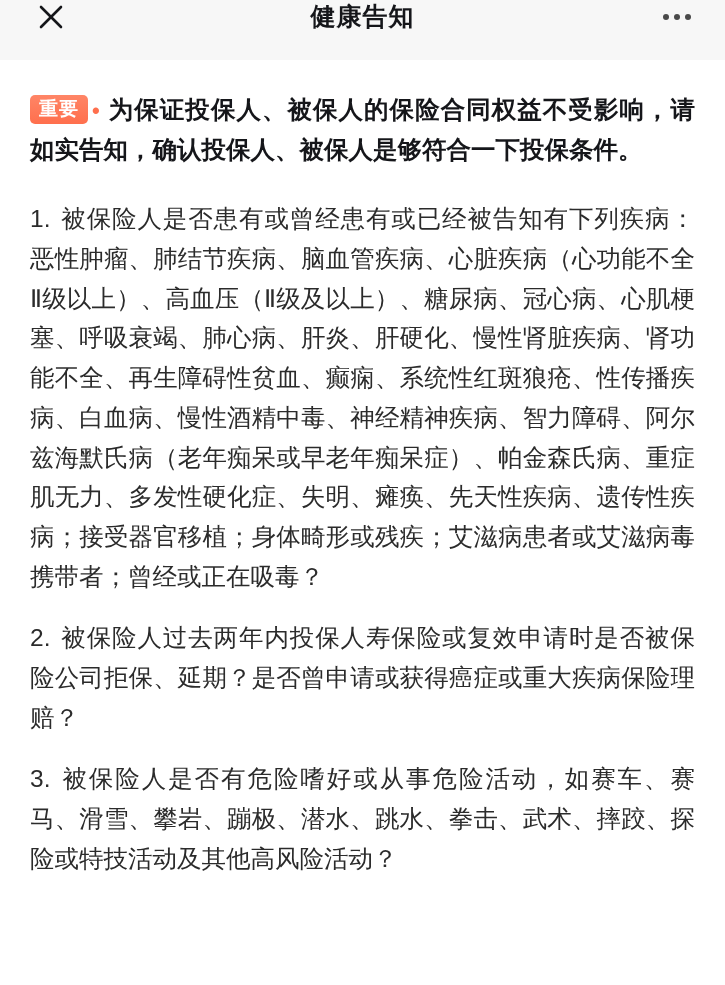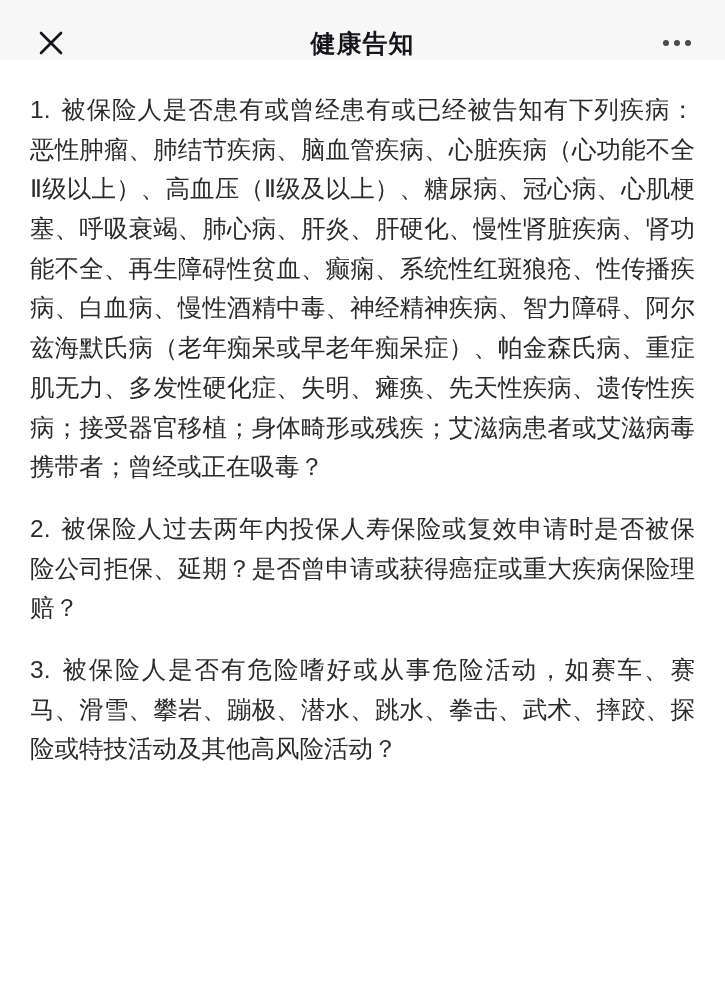--- a/index.html
+++ b/index.html
@@ -21,21 +21,21 @@
     background: #ffffff;
     display: flex;
     flex-direction: column;
   }
   
   .navbar {
     height: 60px;
     min-height: 60px;
     background: #f7f7f7;
     display: flex;
-    align-items: flex-end;
+    align-items: flex-start;
     justify-content: space-between;
     padding: 0 34px 0 34px;
     box-sizing: border-box;
     position: relative;
   }
   .nav-close {
     width: 34px;
     height: 34px;
     display: flex;
     align-items: center;
@@ -136,20 +136,23 @@
     <div class="nav-title">健康告知</div>
     <div class="nav-more">
       <span class="dot"></span>
       <span class="dot"></span>
       <span class="dot"></span>
     </div>
   </div>
 
   <div class="content">
 
+    <p class="notice-block">
+      <span class="badge">重要</span><span class="badge-sep">•</span><span>为保证投保人、被保人的保险合同权益不受影响，请如实告知，确认投保人、被保人是够符合一下投保条件。</span>
+    </p>
 
     <p class="qitem">
       <span class="num">1.</span><span class="gap"></span><span>被保险人是否患有或曾经患有或已经被告知有下列疾病：恶性肿瘤、肺结节疾病、脑血管疾病、心脏疾病（心功能不全Ⅱ级以上）、高血压（Ⅱ级及以上）、糖尿病、冠心病、心肌梗塞、呼吸衰竭、肺心病、肝炎、肝硬化、慢性肾脏疾病、肾功能不全、再生障碍性贫血、癫痫、系统性红斑狼疮、性传播疾病、白血病、慢性酒精中毒、神经精神疾病、智力障碍、阿尔兹海默氏病（老年痴呆或早老年痴呆症）、帕金森氏病、重症肌无力、多发性硬化症、失明、瘫痪、先天性疾病、遗传性疾病；接受器官移植；身体畸形或残疾；艾滋病患者或艾滋病毒携带者；曾经或正在吸毒？</span>
     </p>
 
     <p class="qitem">
       <span class="num">2.</span><span class="gap"></span><span>被保险人过去两年内投保人寿保险或复效申请时是否被保险公司拒保、延期？是否曾申请或获得癌症或重大疾病保险理赔？</span>
     </p>
 
     <p class="qitem">

